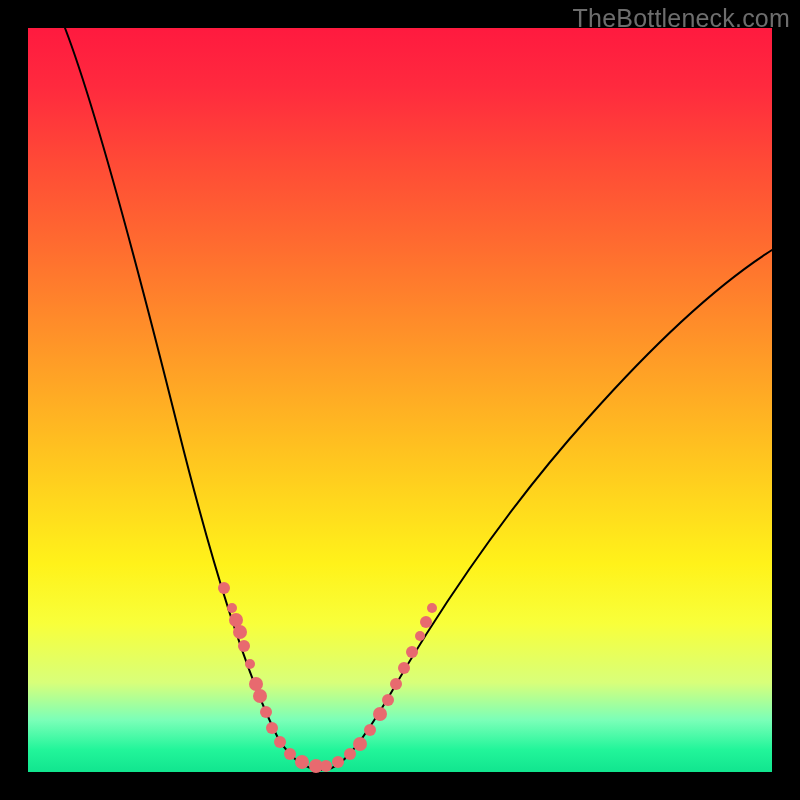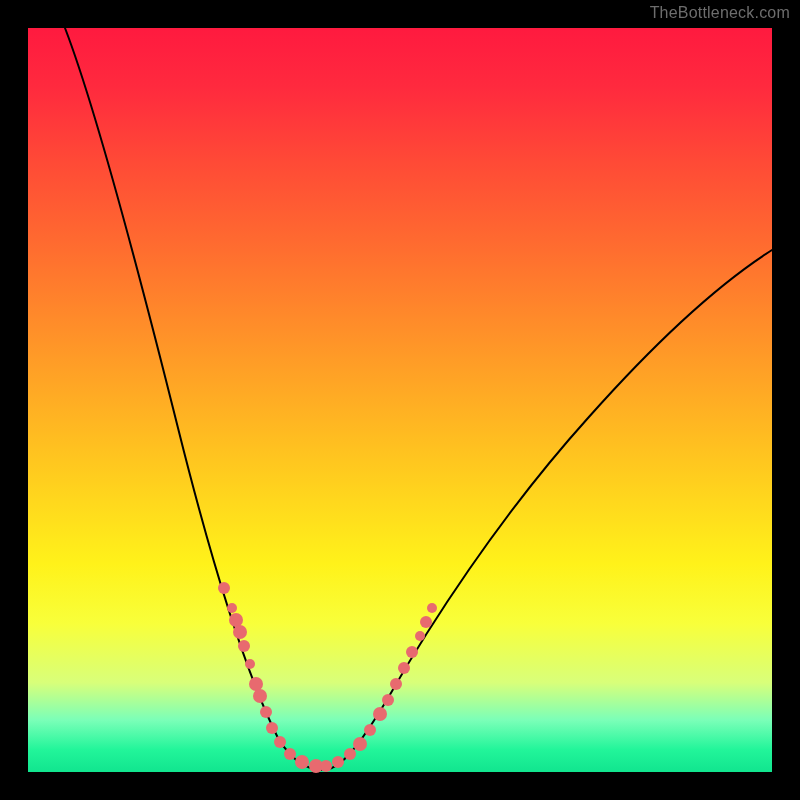--- a/index.html
+++ b/index.html
@@ -38,21 +38,21 @@
       #7bffb8 93%,
       #22f59a 97%,
       #11e58f 100%
     );
   }
   .watermark {
     position: absolute;
     top: 4px;
     right: 10px;
     color: #6d6d6d;
-    font-size: 16px;
+    font-size: 25px;
     font-weight: 500;
     letter-spacing: 0.2px;
     user-select: none;
     text-align: right;
   }
   svg.curve {
     position: absolute;
     left: 0;
     top: 0;
     width: 744px;

